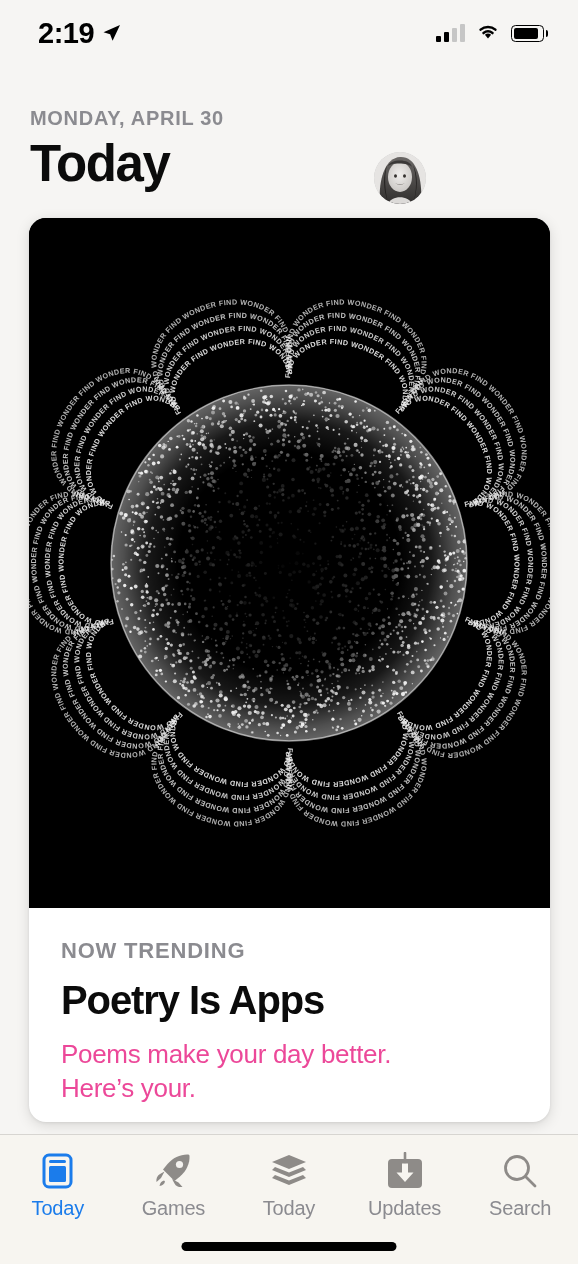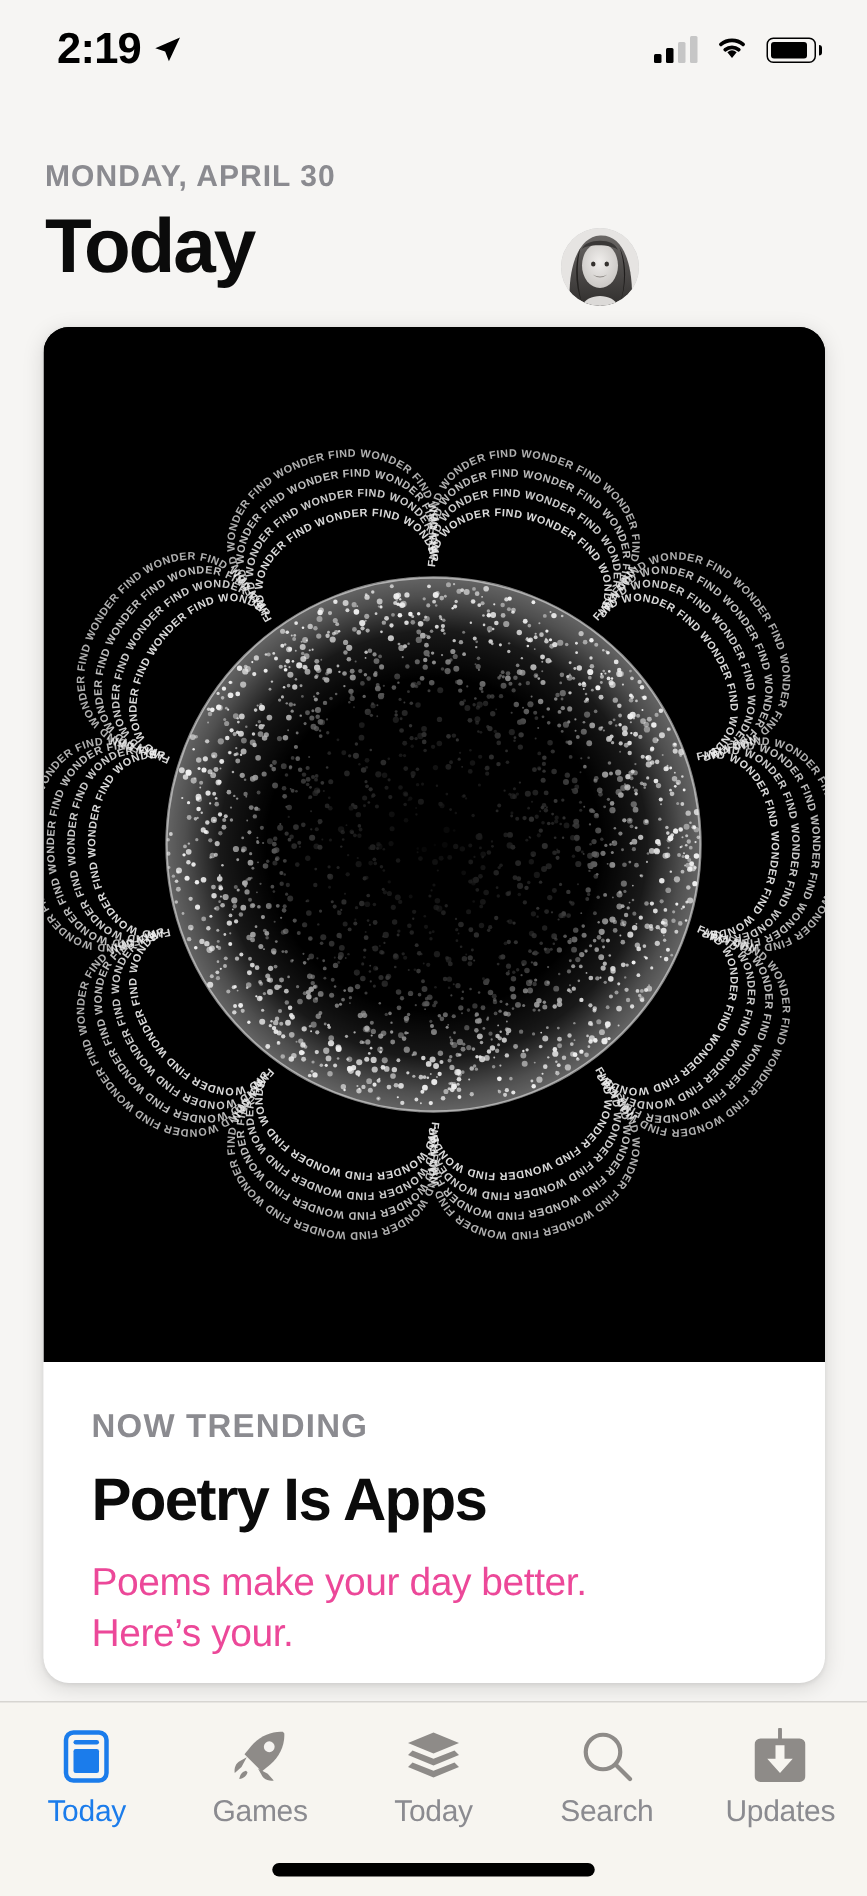--- a/index.html
+++ b/index.html
@@ -2478,33 +2478,33 @@
           <path d="M4 13 L18 18.5 L32 13 L35 16 L18 23 L1 16 Z"></path>
           <path d="M4 21 L18 26.5 L32 21 L35 24 L18 31 L1 24 Z"></path>
         </g>
       </svg>
     </span>
     <span class="tab-label">Today</span>
   </div>
 
   <div class="tab">
     <span class="tab-icon">
-      <svg width="36" height="36" viewBox="0 0 36 36">
-        <circle cx="15" cy="15" r="11.5" fill="none" stroke="#8e8b88" stroke-width="2.8"></circle>
-        <path d="M23.5 23.5 L33 33" stroke="#8e8b88" stroke-width="2.8" stroke-linecap="round"></path>
-      </svg>
-    </span>
-    <span class="tab-label">Search</span>
-  </div>
-
-  <div class="tab">
-    <span class="tab-icon">
       <svg width="34" height="38" viewBox="0 0 34 38">
         <path d="M17 1 L17 10" stroke="#8e8b88" stroke-width="2.6" stroke-linecap="round"></path>
         <path d="M4 7 h26 a4 4 0 0 1 4 4 v21 a4 4 0 0 1 -4 4 h-26 a4 4 0 0 1 -4 -4 v-21 a4 4 0 0 1 4 -4 Z
                  M17 30 L8.5 20.5 h5.5 v-9 h6 v9 h5.5 Z" fill="#8e8b88" fill-rule="evenodd"></path>
       </svg>
     </span>
     <span class="tab-label">Updates</span>
   </div>
 
+  <div class="tab">
+    <span class="tab-icon">
+      <svg width="36" height="36" viewBox="0 0 36 36">
+        <circle cx="15" cy="15" r="11.5" fill="none" stroke="#8e8b88" stroke-width="2.8"></circle>
+        <path d="M23.5 23.5 L33 33" stroke="#8e8b88" stroke-width="2.8" stroke-linecap="round"></path>
+      </svg>
+    </span>
+    <span class="tab-label">Search</span>
+  </div>
+
   <div class="home-indicator"></div>
 </div>
 
 </body></html>

